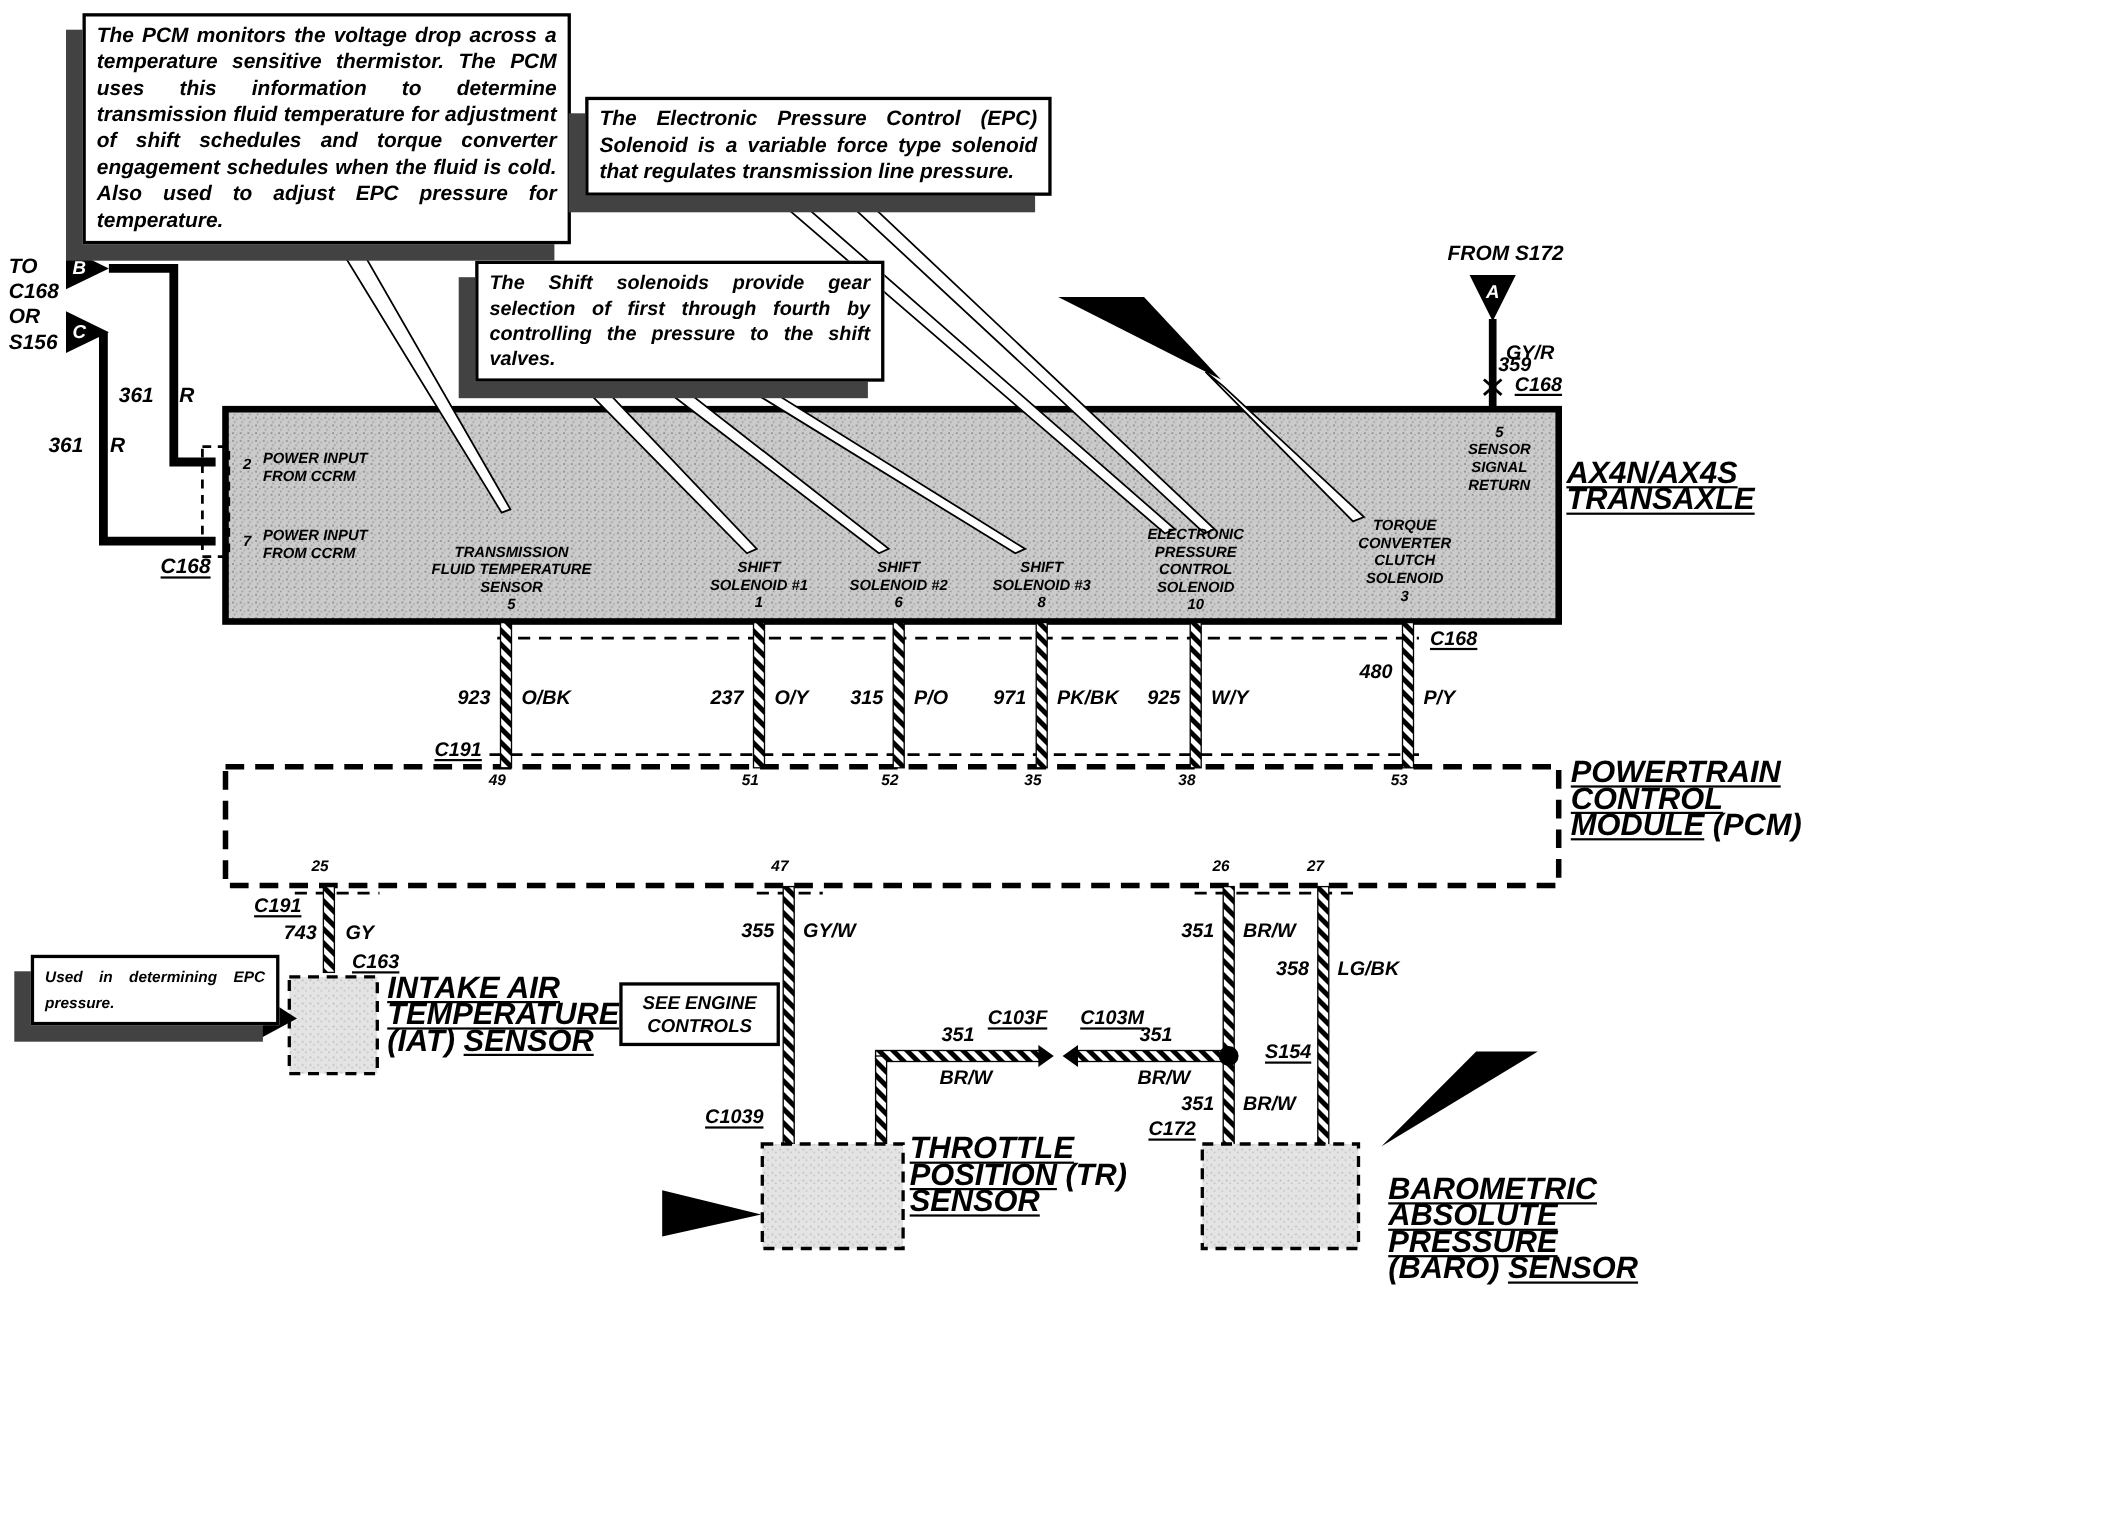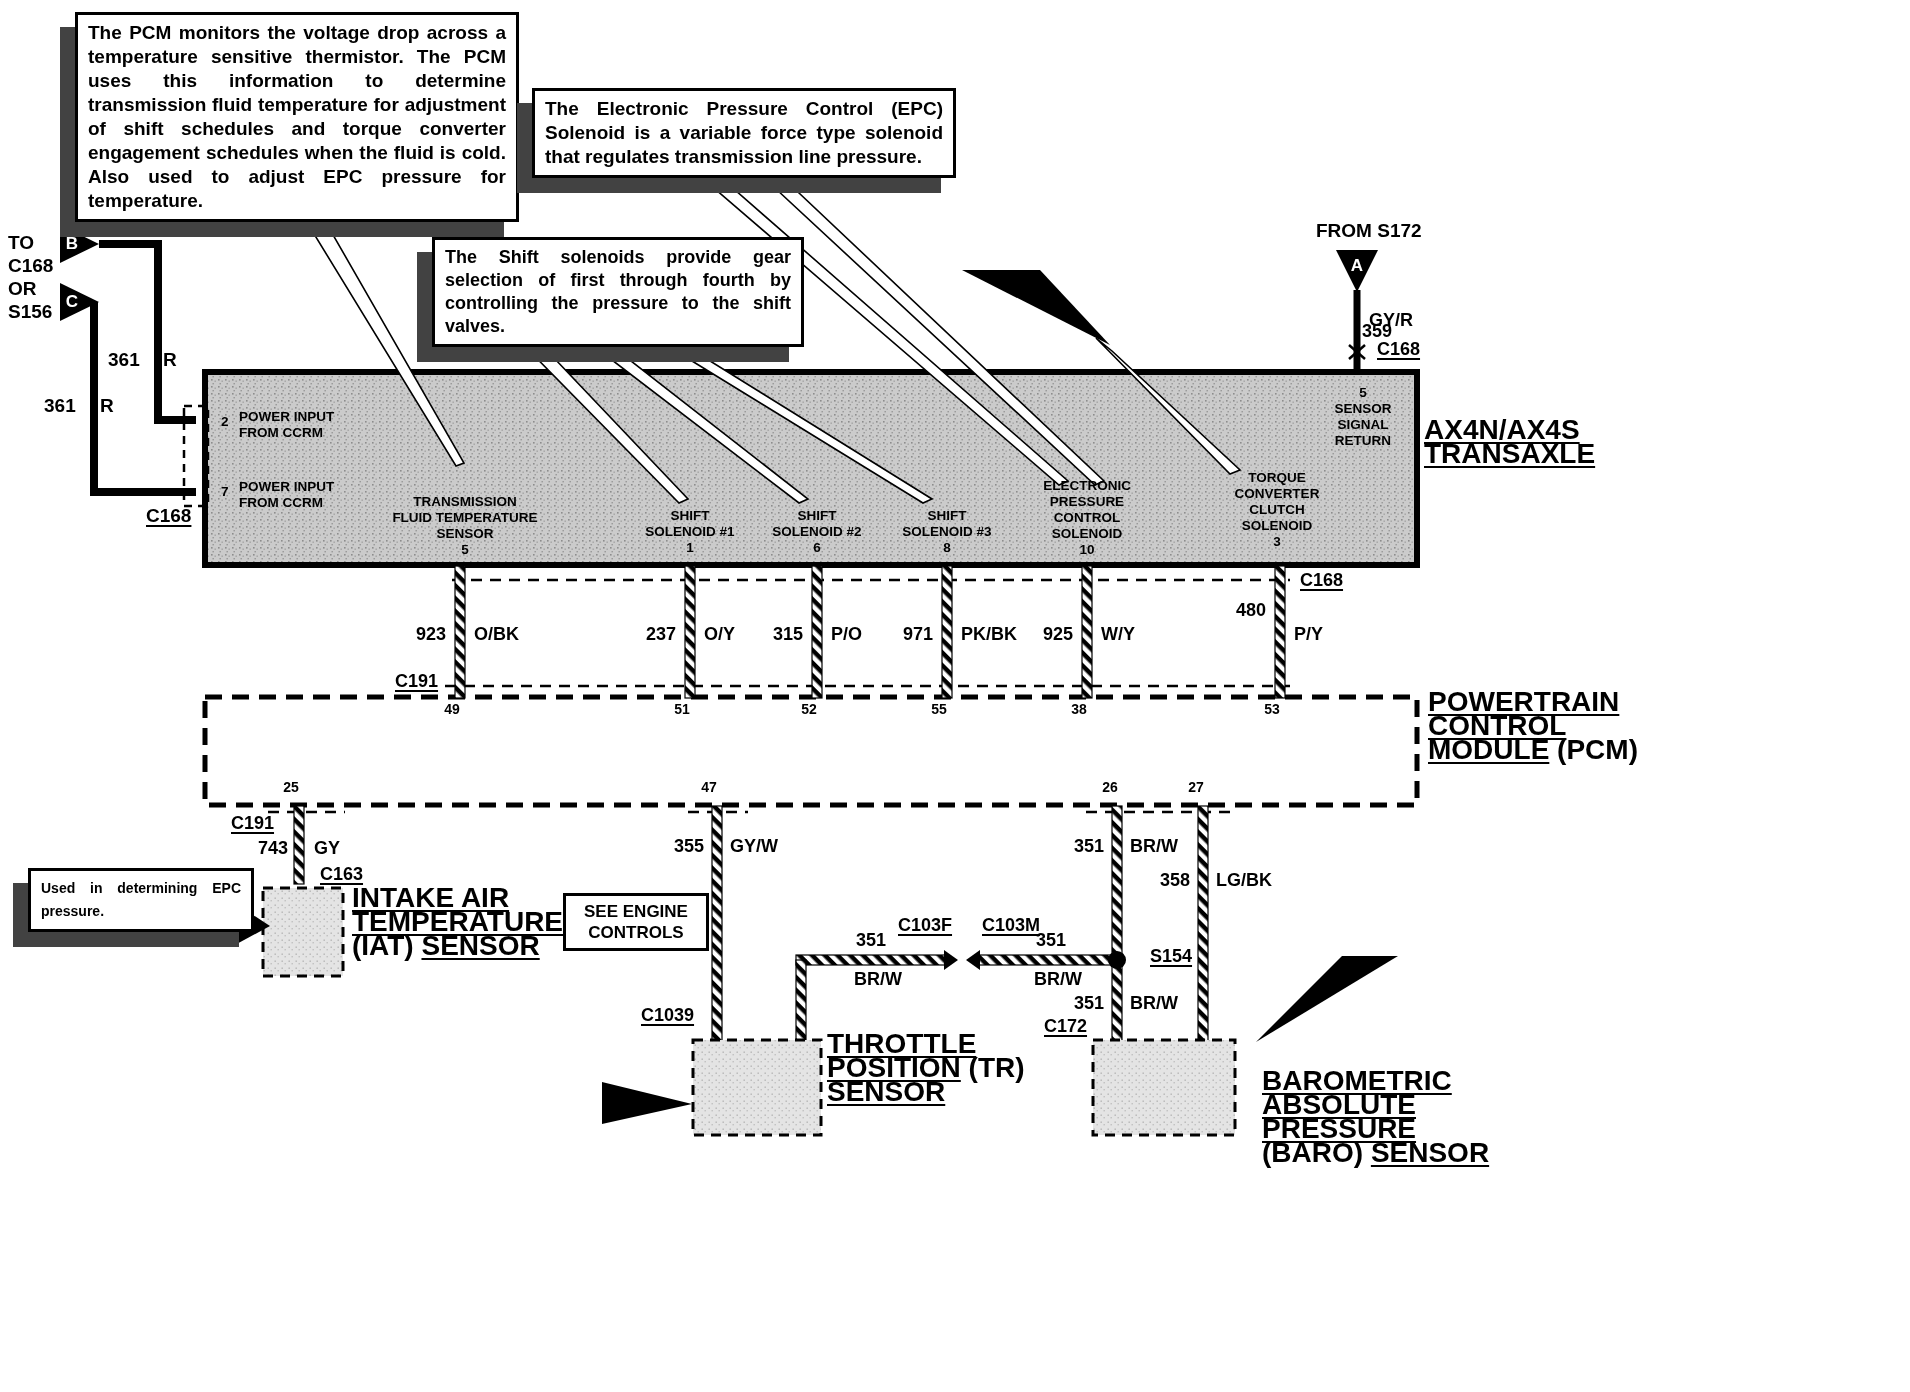--- a/index.html
+++ b/index.html
@@ -1,17 +1,17 @@
 <!DOCTYPE html>
 <html><head>
 <meta charset="utf-8">
 <style>
   html,body{margin:0;padding:0;background:#fff;}
   .stage{position:relative;width:1910px;height:1392px;background:#fff;overflow:hidden;
-         font-family:"Liberation Sans",sans-serif;color:#000;}
+         font-family:"Liberation Sans",sans-serif;color:#000;font-style:italic;}
   .layer{position:absolute;left:0;top:0;}
   .abs{position:absolute;font-weight:bold;color:#000;white-space:nowrap;
        font-family:"Liberation Sans",sans-serif;font-size:14px;line-height:16px;}
   .c{transform:translateX(-50%);text-align:center;}
   .r{transform:translateX(-100%);text-align:right;}
   .u{text-decoration:underline;text-decoration-thickness:2px;text-underline-offset:3px;}
   .f13{font-size:13.5px;line-height:16px;}
   .f14{font-size:14px;line-height:16px;}
   .f17{font-size:17px;line-height:20px;}
   .f18{font-size:18px;line-height:21px;}
@@ -221,21 +221,21 @@
   <div class="abs f18 r" style="left:1073px;top:624px;">925</div>
   <div class="abs f18" style="left:1101px;top:624px;">W/Y</div>
   <div class="abs f18 r" style="left:1266px;top:600px;">480</div>
   <div class="abs f18" style="left:1294px;top:624px;">P/Y</div>
 
   <div class="abs f18 u" style="left:395px;top:671px;">C191</div>
 
   <div class="abs f14 c" style="left:452px;top:701px;">49</div>
   <div class="abs f14 c" style="left:682px;top:701px;">51</div>
   <div class="abs f14 c" style="left:809px;top:701px;">52</div>
-  <div class="abs f14 c" style="left:939px;top:701px;">55</div>
+  <div class="abs f14 c" style="left:939px;top:701px;">35</div>
   <div class="abs f14 c" style="left:1079px;top:701px;">38</div>
   <div class="abs f14 c" style="left:1272px;top:701px;">53</div>
 
   <div class="abs f20" style="left:1428px;top:690px;">
     <div class="u">POWERTRAIN</div>
     <div class="u">CONTROL</div>
     <div><span class="u">MODULE</span> <span>(PCM)</span></div>
   </div>
 
   <div class="abs f14 c" style="left:291px;top:779px;">25</div>

